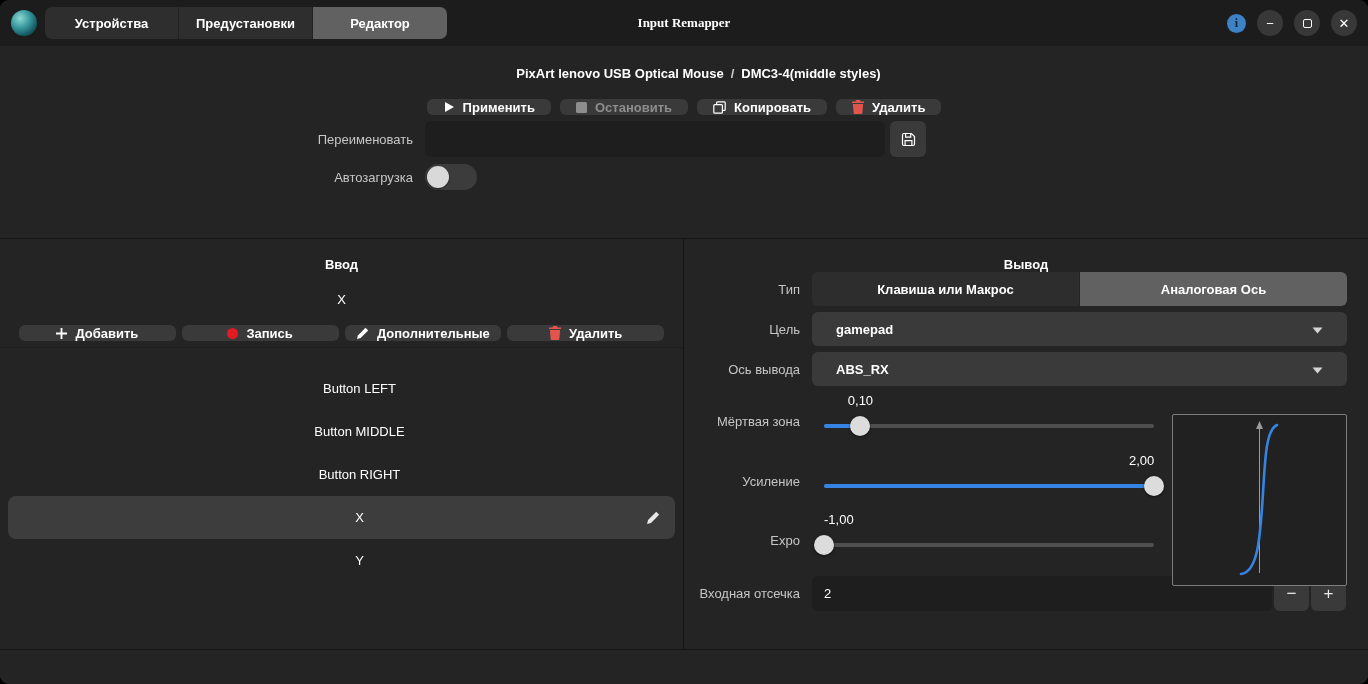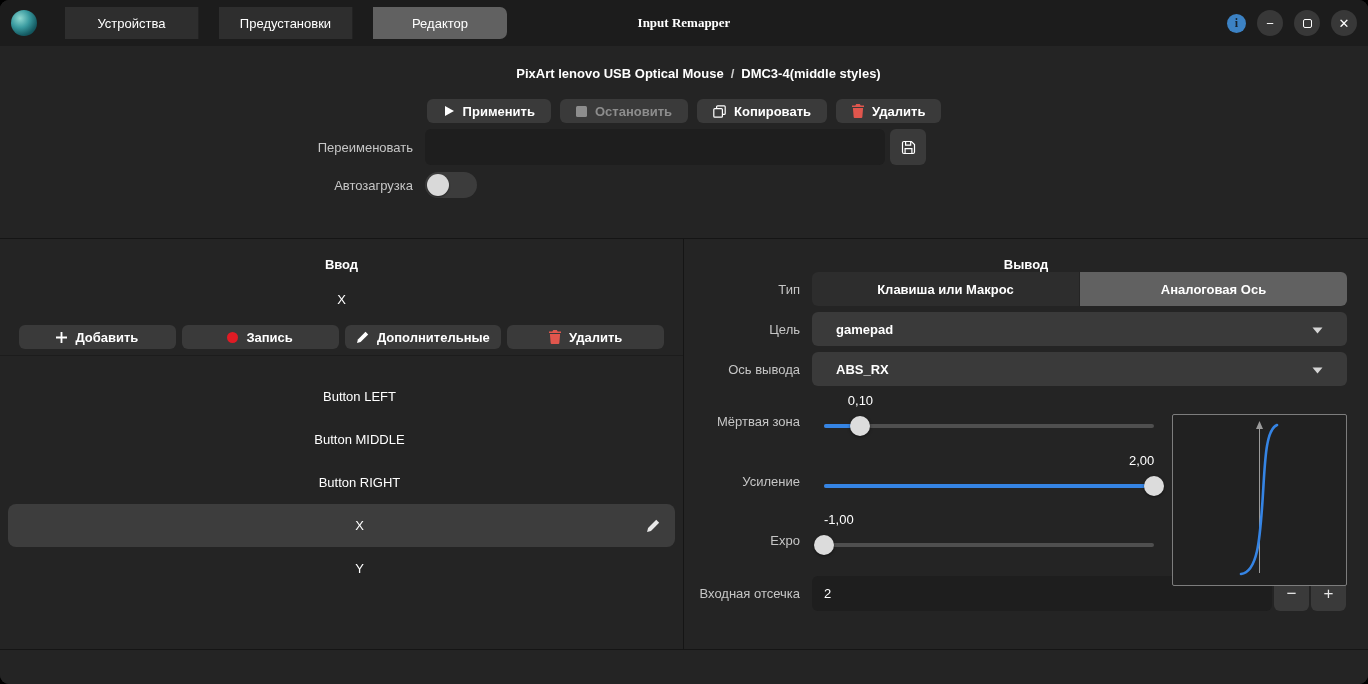--- a/index.html
+++ b/index.html
@@ -7,38 +7,38 @@
   body { font-family: "Liberation Sans", "DejaVu Sans", sans-serif; font-size: 13px; color:#fff; }
   button { border:none; background:none; font:inherit; color:inherit; cursor:pointer; }
   .window { width:1368px; height:684px; position:relative; background:#242424; border-radius:9px; overflow:hidden; }
 
   
   .titlebar { height:46px; background:#1c1c1c; display:flex; align-items:center; padding:0 11px; position:relative; }
   .app-icon { width:26px; height:26px; border-radius:50%; flex:0 0 auto;
     background: radial-gradient(circle at 35% 32%, #8fd8d0 0%, #3a9ba0 38%, #155b63 70%, #0a3137 100%); }
   .tabs { display:flex; margin-left:8px; border-radius:7px; overflow:hidden; }
   .tab { width:134px; height:32px; display:flex; align-items:center; justify-content:center;
-         background:#2e2e2e; font-weight:400; border-right:1px solid #222;margin-left:20px; }
+         background:#2e2e2e; font-weight:700; border-right:1px solid #222; }
   .tab:last-child { border-right:none; }
   .tab.active { background:#616161; }
   .tb-title { position:absolute; left:0; right:0; text-align:center; font-weight:700; pointer-events:none;font-family:Liberation Serif, serif; }
   .tb-controls { margin-left:auto; display:flex; align-items:center; gap:11px; }
   .info-btn { width:19px; height:19px; border-radius:50%; background:#3c82c4; color:#16222e;
               display:flex; align-items:center; justify-content:center; font-weight:700; font-size:12px;
               font-family:"Liberation Serif", serif; }
   .win-btn { width:26px; height:26px; border-radius:50%; background:#383838; display:flex;
              align-items:center; justify-content:center; font-size:13px; color:#fff; }
   .max-glyph { width:9px; height:9px; border:1.5px solid #fff; border-radius:2px; display:block; }
 
   
   .header { height:192px; }
   .device-line { padding-top:20px; text-align:center; font-weight:700;margin-left:29px; }
   .device-sep { color:#cfcfcf; margin:0 7px; }
   .action-row { margin-top:18px; display:flex; justify-content:center; gap:9px; }
-  .btn { height:24px; padding:0 16px; background:#3a3a3a; border-radius:6px;
+  .btn { height:16px; padding:0 16px; background:#3a3a3a; border-radius:6px;
          display:inline-flex; align-items:center; justify-content:center; gap:8px; font-weight:700; }
   .btn.disabled { color:#8d8d8d; }
   .icon { display:block; flex:0 0 auto; }
   .rename-row { margin-top:6px; display:flex; align-items:center; }
   .hlabel { width:425px; text-align:right; padding-right:12px; color:#c6c6c6; }
   .rename-input { width:460px; height:36px; background:#1e1e1e; border:none; border-radius:6px;
                   color:#fff; padding:0 10px; font:inherit; outline:none; }
   .save-btn { width:36px; height:36px; margin-left:5px; background:#3a3a3a; border-radius:6px;
               display:flex; align-items:center; justify-content:center; }
   .autoload-row { margin-top:7px; display:flex; align-items:center; }

